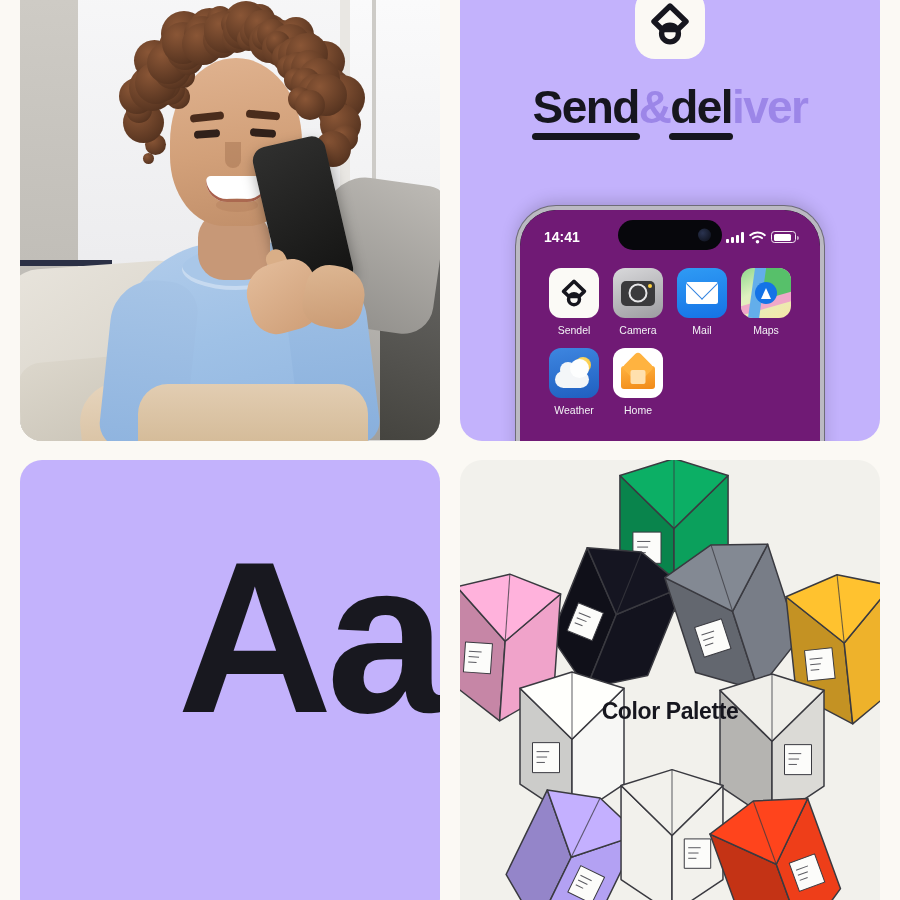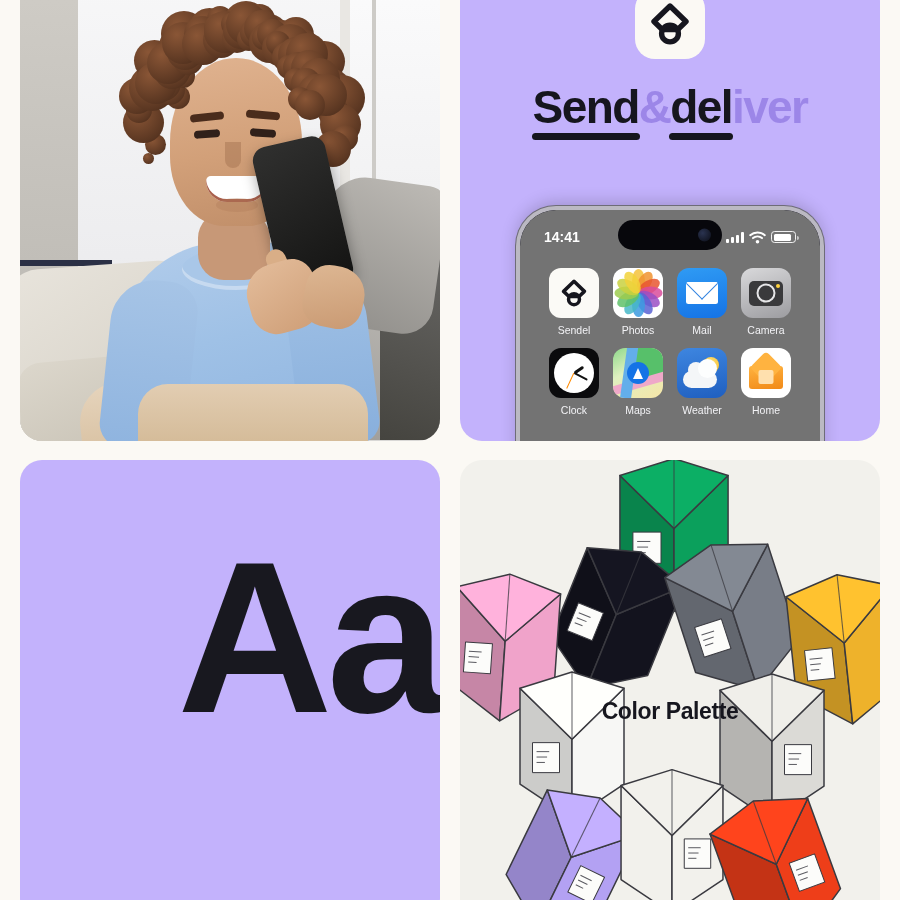--- a/index.html
+++ b/index.html
@@ -127,21 +127,21 @@
     height: 7px; background: #16161E; border-radius: 6px;
   }
   
   .phone-mock {
     position: absolute; left: 50%; transform: translateX(-50%); top: 226px;
     width: 308px; height: 300px; background: #171722;
     border-radius: 40px 40px 0 0; border: 4px solid #BBB9C2;
     border-bottom: none; box-shadow: 0 0 0 1px #6E6C77, 0 -4px 16px rgba(0,0,0,.18);
     overflow: hidden;
   }
-  .phone-screen { position: absolute; inset: 0; background: #737373; border-radius: 36px 36px 0 0; }
+  .phone-screen { position: absolute; inset: 0; background: #701a75; border-radius: 36px 36px 0 0; }
   .statusbar {
     position: absolute; left: 0; right: 0; top: 16px; height: 22px;
     display: flex; align-items: center; justify-content: space-between;
     padding: 0 24px; color: #fff; font-size: 14px; font-weight: 700;
   }
   .dyn-island {
     position: absolute; left: 50%; transform: translateX(-50%); top: 10px;
     width: 104px; height: 30px; background: #07070C; border-radius: 16px;
   }
   .dyn-cam { position: absolute; right: 11px; top: 50%; transform: translateY(-50%);
@@ -400,64 +400,35 @@
           <div class="app">
             <div class="app-ico ico-sendel">
               <svg width="26" height="28" viewBox="0 0 40 42">
                   <path d="M20 3 L36 18.5 L27.8 26.5 L12.2 26.5 L4 18.5 Z" fill="none" stroke="#16161E" stroke-width="5.4" stroke-linejoin="round"></path>
                   <circle cx="20" cy="30.5" r="8.4" fill="none" stroke="#16161E" stroke-width="5.4"></circle>
                 </svg>
             </div>
             <div class="app-lbl">Sendel</div>
           </div>
 
+
           <div class="app">
-            <div class="app-ico ico-photos">
-              <span class="pinwheel" id="pinwheel">
-                  <i style="background: rgb(245, 194, 59); transform: rotate(0deg);"></i>
-                  <i style="background: rgb(240, 147, 48); transform: rotate(30deg);"></i>
-                  <i style="background: rgb(232, 86, 47); transform: rotate(60deg);"></i>
-                  <i style="background: rgb(217, 76, 155); transform: rotate(90deg);"></i>
-                  <i style="background: rgb(154, 79, 196); transform: rotate(120deg);"></i>
-                  <i style="background: rgb(90, 99, 212); transform: rotate(150deg);"></i>
-                  <i style="background: rgb(60, 155, 224); transform: rotate(180deg);"></i>
-                  <i style="background: rgb(70, 183, 200); transform: rotate(210deg);"></i>
-                  <i style="background: rgb(95, 193, 106); transform: rotate(240deg);"></i>
-                  <i style="background: rgb(156, 203, 78); transform: rotate(270deg);"></i>
-                  <i style="background: rgb(201, 209, 63); transform: rotate(300deg);"></i>
-                  <i style="background: rgb(242, 210, 58); transform: rotate(330deg);"></i>
-                </span>
+            <div class="app-ico ico-camera">
+              <span class="cam-body"></span>
             </div>
-            <div class="app-lbl">Photos</div>
+            <div class="app-lbl">Camera</div>
           </div>
 
           <div class="app">
             <div class="app-ico ico-mail">
               <span class="env"></span>
             </div>
             <div class="app-lbl">Mail</div>
           </div>
 
-          <div class="app">
-            <div class="app-ico ico-camera">
-              <span class="cam-body"></span>
-            </div>
-            <div class="app-lbl">Camera</div>
-          </div>
-
-          <div class="app">
-            <div class="app-ico ico-clock">
-              <span class="clockface" id="clockface">
-                <i class="h" style="width:2.6px;height:11px;margin-left:-1.3px;margin-top:-11px;transform:rotate(55deg)"></i>
-                <i class="h" style="width:2.2px;height:15px;margin-left:-1.1px;margin-top:-15px;transform:rotate(118deg)"></i>
-                <i class="sec"></i>
-              </span>
-            </div>
-            <div class="app-lbl">Clock</div>
-          </div>
 
           <div class="app">
             <div class="app-ico ico-maps">
               <span class="maps-green"></span>
               <span class="maps-road2"></span>
               <span class="maps-road"></span>
               <span class="maps-pin">
                 <span class="maps-arrow"></span>
               </span>
             </div>

